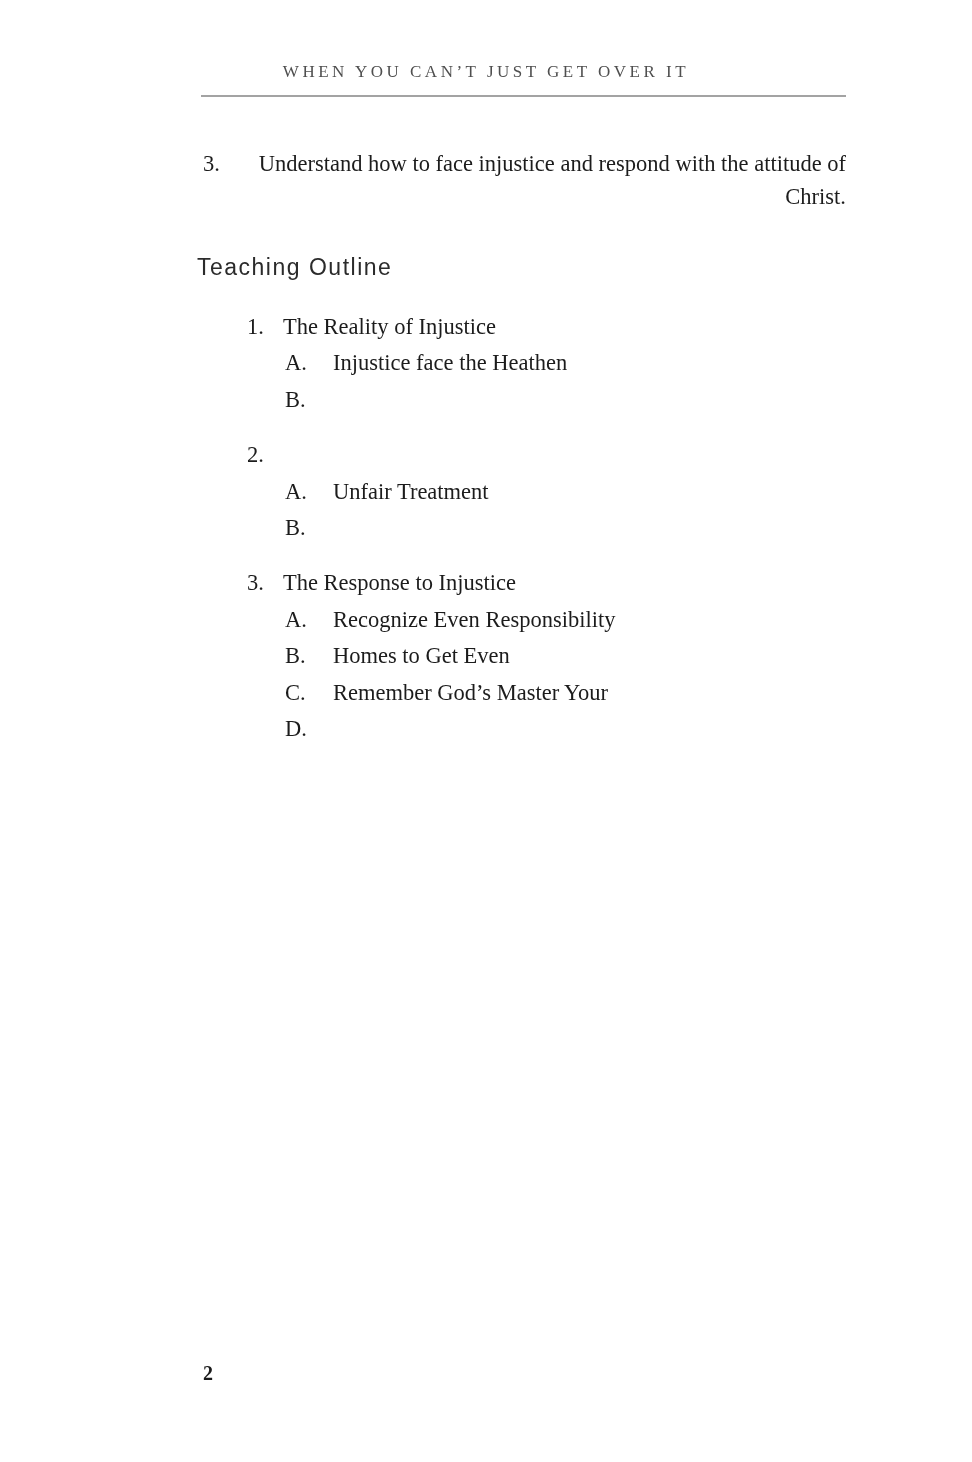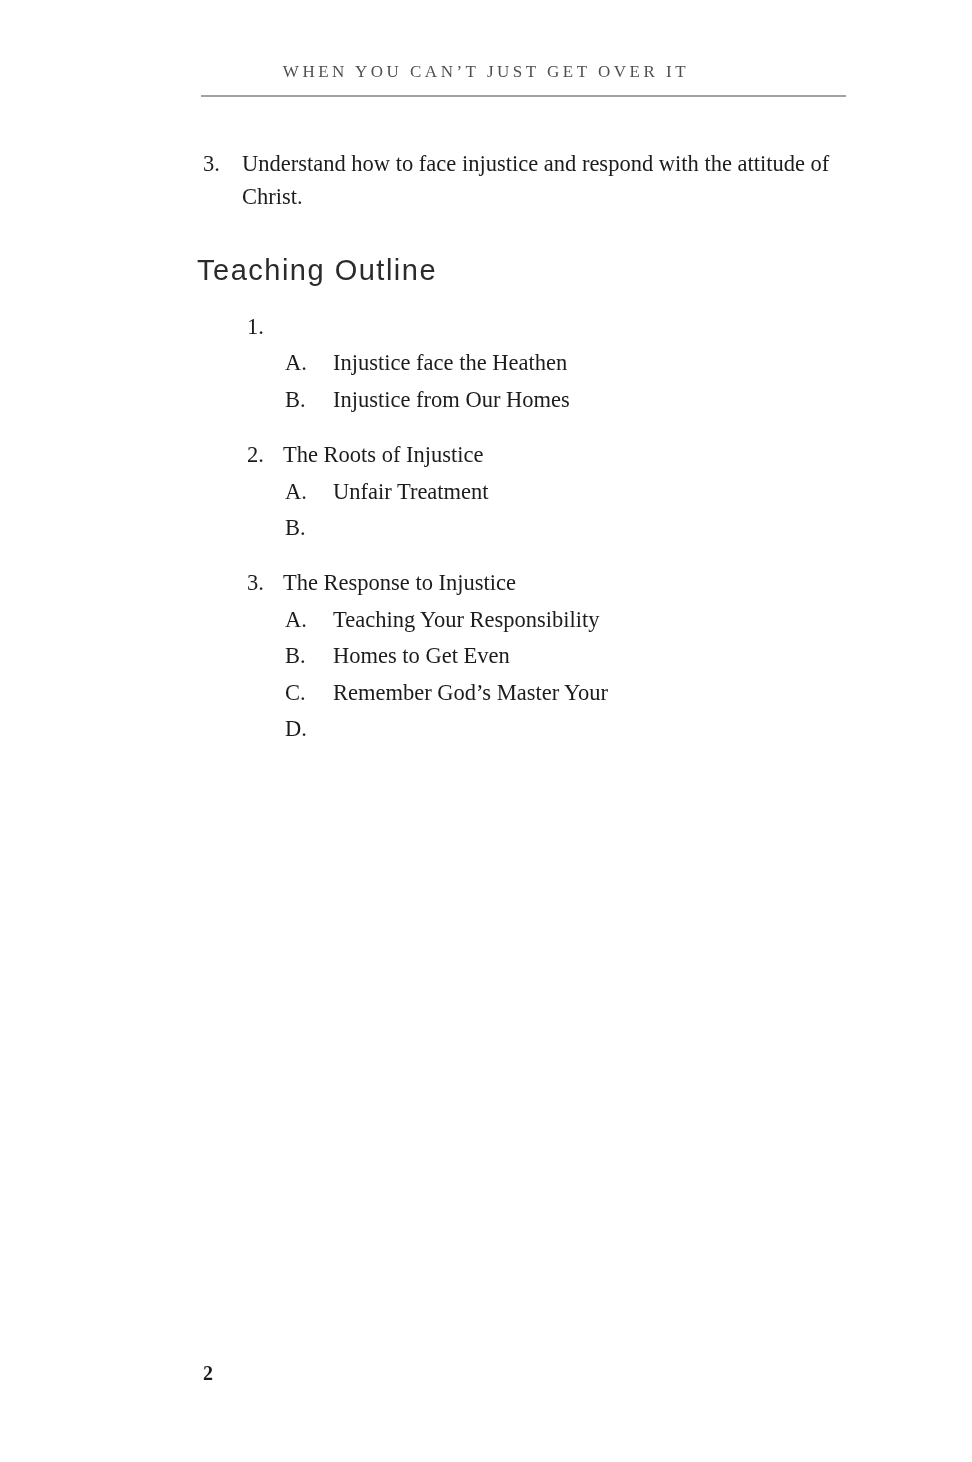--- a/index.html
+++ b/index.html
@@ -44,27 +44,28 @@
     font-size: 22.5px;
     line-height: 33px;
     color: #1c1c1c;
   }
   .objective-number {
     width: 39px;
     flex: 0 0 39px;
   }
   .objective-text {
     width: 604px;
+    text-align: right;
   }
   .section-title {
     position: absolute;
     top: 254px;
     left: 197px;
     font-family: "Liberation Sans", sans-serif;
-    font-size: 29px;
+    font-size: 23px;
     font-weight: 500;
     letter-spacing: 1.5px;
     color: #2b2b2b;
   }
   .outline {
     position: absolute;
     top: 309px;
     left: 247px;
     font-size: 22.5px;
     color: #1c1c1c;
@@ -111,53 +112,52 @@
     <span class="objective-text">Understand how to face injustice and respond with the attitude of Christ.</span>
   </div>
 
   <div class="section-title">Teaching Outline</div>
 
   <div class="outline">
 
     <div class="outline-group">
       <div class="outline-row top">
         <span class="num">1.</span>
+        <span class="txt">The Reality of Injustice</span>
       </div>
       <div class="outline-row sub">
         <span class="letter">A.</span>
         <span class="txt">Injustice face the Heathen</span>
       </div>
       <div class="outline-row sub">
         <span class="letter">B.</span>
-        <span class="txt">Injustice from Our Homes</span>
       </div>
     </div>
 
     <div class="outline-group">
       <div class="outline-row top">
         <span class="num">2.</span>
-        <span class="txt">The Roots of Injustice</span>
       </div>
       <div class="outline-row sub">
         <span class="letter">A.</span>
         <span class="txt">Unfair Treatment</span>
       </div>
       <div class="outline-row sub">
         <span class="letter">B.</span>
       </div>
     </div>
 
     <div class="outline-group">
       <div class="outline-row top">
         <span class="num">3.</span>
         <span class="txt">The Response to Injustice</span>
       </div>
       <div class="outline-row sub">
         <span class="letter">A.</span>
-        <span class="txt">Teaching Your Responsibility</span>
+        <span class="txt">Recognize Even Responsibility</span>
       </div>
       <div class="outline-row sub">
         <span class="letter">B.</span>
         <span class="txt">Homes to Get Even</span>
       </div>
       <div class="outline-row sub">
         <span class="letter">C.</span>
         <span class="txt">Remember God’s Master Your</span>
       </div>
       <div class="outline-row sub">

